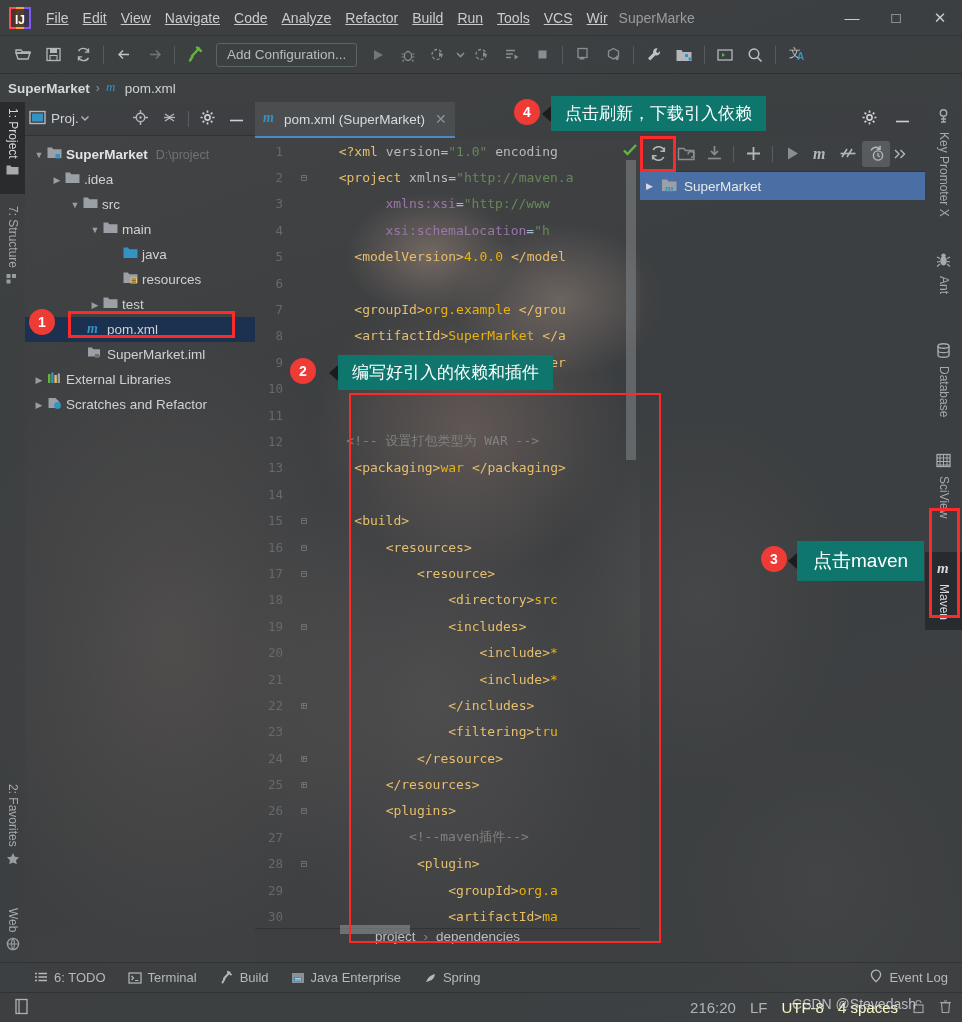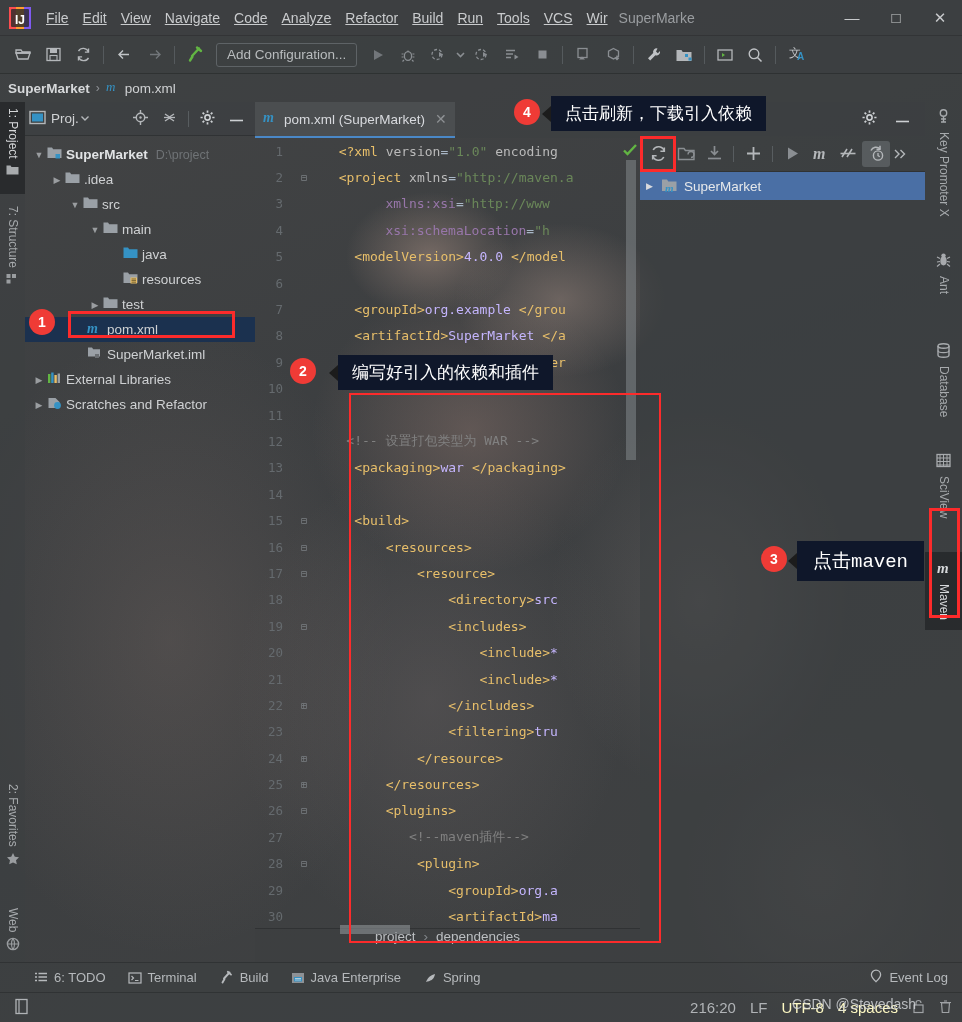--- a/index.html
+++ b/index.html
@@ -116,21 +116,21 @@
   #tab1 .tabclose{ color:#8e9194; margin-left:10px; font-size:14px;}
   #codearea{
     position:absolute; left:0; top:36px; width:385px; height:790px; overflow:hidden;
     font-family:"DejaVu Sans Mono", monospace; font-size:13px;
   }
   .cline{ height:26.4px; display:flex; align-items:center; white-space:pre;}
   .lnum{ width:38px; text-align:right; color:#656a6e; padding-right:10px; flex:none; font-size:12.5px;}
   .fold{ width:22px; text-align:center; color:#7a7f83; font-size:10px; flex:none;}
   .ctext{ color:#a9b7c6; }
   .tag{ color:#e8bf6a;margin-left:8px; }
-  .val{ color:#c4b5fd; }
+  .val{ color:#eab308; }
   .str{ color:#6a8759; }
   .attr{ color:#bababa; }
   .ns{ color:#9876aa; }
   .cmt{ color:#808080; }
   #breadcrumbbar{
     position:absolute; left:0; bottom:0; width:385px; height:34px;
     display:flex; align-items:flex-start; justify-content:center;
     background:rgba(60,63,65,.45); border-top:1px solid rgba(0,0,0,.2);
   }
   #breadcrumbbar span{ color:#bcbfc2; font-size:13.5px;}
@@ -185,23 +185,23 @@
     position:absolute; left:0; top:992px; width:962px; height:30px; z-index:4;
     display:flex; align-items:center; background:rgba(60,63,65,.5);
     border-top:1px solid rgba(0,0,0,.2);
   }
   #statusbar .sl{ margin-left:14px; }
   #statusbar .sright{ position:absolute; right:10px; display:flex; align-items:center; gap:14px; color:#b0b3b6; font-size:15px;}
   #statusbar .dim{ color:#fef9c3;}
 
   
   .callout{
-    position:absolute; z-index:40; background:#0f172a; color:#ffffff;
+    position:absolute; z-index:40; background:#0f766e; color:#ffffff;
     font-size:17px; padding:6px 14px; white-space:nowrap; display:flex; align-items:center;
-    font-family:Liberation Mono, monospace;
+    font-family:Liberation Sans, sans-serif;
   }
   .callout::before{
     content:""; position:absolute; left:-9px; top:50%; margin-top:-8px;
     border-top:8px solid transparent; border-bottom:8px solid transparent;
     border-right:9px solid #1c1c1c;
   }
   .badge{
     position:absolute; z-index:41; width:26px; height:26px; border-radius:50%;
     background:#ef3b36; color:#fff; font-size:14px; font-weight:bold;
     display:flex; align-items:center; justify-content:center;

